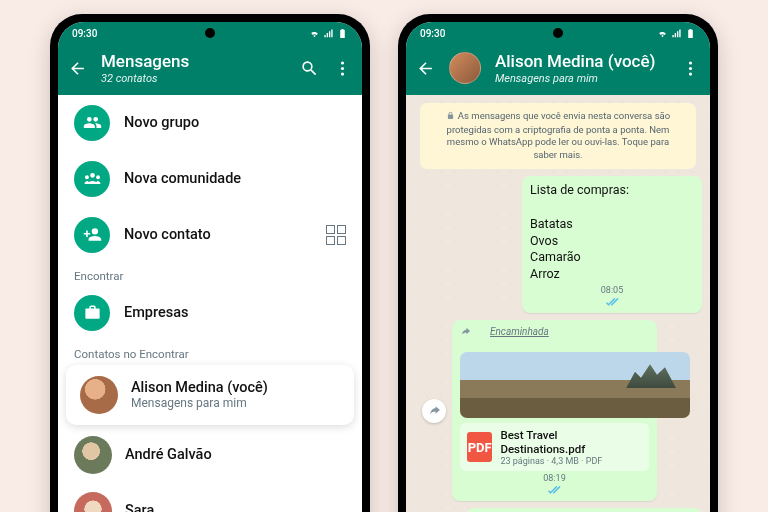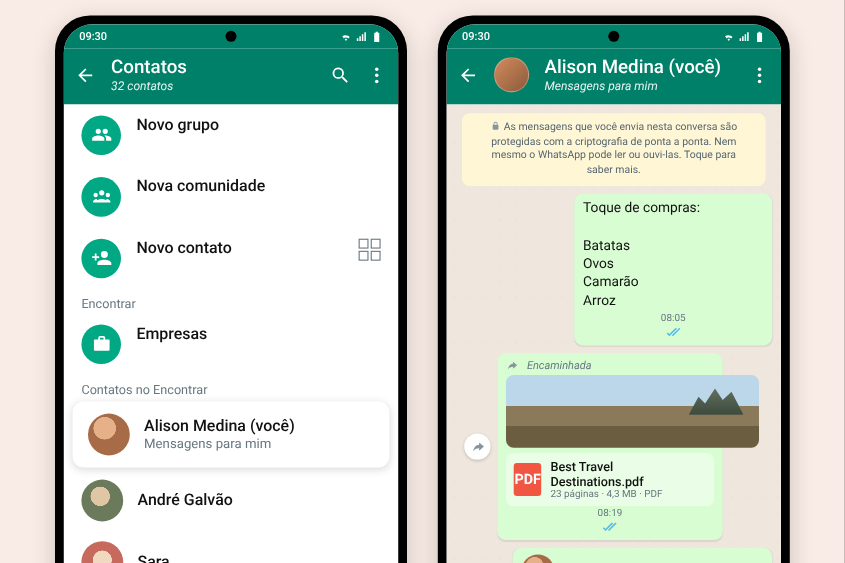--- a/index.html
+++ b/index.html
@@ -17,21 +17,21 @@
   .header .titleblock { flex: 1 1 auto; min-width: 0; }
   .header .title { font-size: 17px; font-weight: 500; line-height: 1.15; white-space: nowrap; overflow: hidden; text-overflow: ellipsis; }
   .header .subtitle { font-size: 11px; opacity: .9; line-height: 1.2; font-style: italic; }
   .header .actions { display: flex; gap: 14px; }
   .iconbtn svg { width: 19px; height: 19px; fill: #fff; display: block; }
 
   .header.chat .ava { width: 32px; height: 32px; border-radius: 50%; background: linear-gradient(135deg,#d38b5d,#8b5a3c); flex: 0 0 auto; border: 1px solid rgba(255,255,255,.25); }
 
   
   .list { flex: 1; overflow: hidden; background: #fff; }
-  .row { display: flex; align-items: flex-start; gap: 14px; padding: 10px 16px; }
+  .row { display: flex; align-items: center; gap: 14px; padding: 10px 16px; }
   .circle { width: 36px; height: 36px; border-radius: 50%; background: #00a884; display: flex; align-items: center; justify-content: center; flex: 0 0 auto; }
   .circle svg { width: 19px; height: 19px; fill: #fff; }
   .row .label { font-size: 14.5px; color: #111; font-weight: 500; }
   .row .trail { margin-left: auto; }
   .qr { width: 20px; height: 20px; display: grid; grid-template-columns: 1fr 1fr; grid-template-rows: 1fr 1fr; gap: 2px; }
   .qr > div { border: 1.4px solid #667781; }
 
   .section-label { font-size: 11.5px; color: #667781; padding: 6px 16px 2px; }
 
   .contact-row { display: flex; align-items: center; gap: 13px; padding: 9px 16px; }
@@ -48,21 +48,21 @@
   .chatbody { flex: 1; background: #efe7de; background-image: radial-gradient(rgba(0,0,0,.015) 1px, transparent 1px); background-size: 14px 14px; padding: 8px 8px 0; overflow: hidden; display: flex; flex-direction: column; gap: 7px; }
   .e2e { background: #fff6d6; color: #54656f; font-size: 9.5px; text-align: center; padding: 7px 16px; border-radius: 7px; line-height: 1.35; margin: 0 6px; }
   .e2e .lock { display: inline-block; vertical-align: -1px; margin-right: 3px; }
   .e2e .lock svg { width: 9px; height: 9px; fill: #8696a0; }
 
   .bubble { align-self: flex-end; max-width: 82%; background: #d9fdd3; border-radius: 8px; padding: 6px 8px 4px; box-shadow: 0 1px 1px rgba(0,0,0,.08); position: relative; }
   .bubble .meta { font-size: 9px; color: #667781; text-align: right; display: flex; gap: 3px; justify-content: flex-end; align-items: center; margin-top: 2px; flex-direction: column; }
   .ticks svg { width: 13px; height: 9px; fill: #53bdeb; }
   .bubble .text { font-size: 12.5px; color: #111; white-space: pre-line; line-height: 1.35; }
 
-  .fwd { font-size: 10px; color: #667781; font-style: italic; display: flex; align-items: center; gap: 8px; margin-bottom: 3px; }
+  .fwd { font-size: 10px; color: #667781; font-style: italic; display: flex; align-items: center; gap: 19px; margin-bottom: 15px; text-decoration: underline; }
   .fwd svg { width: 11px; height: 11px; fill: #8696a0; }
 
   .attach-img { width: 230px; height: 66px; border-radius: 7px; background: linear-gradient(180deg,#bcd6ea 0 42%, #8b7a5a 42% 70%, #6b5d3f 70% 100%); position: relative; overflow: hidden; margin-bottom: 5px; }
   .attach-img::after { content:""; position:absolute; right:14px; top:6px; width:50px; height:30px; background: linear-gradient(180deg,#6a7a6a,#3d4a3d); clip-path: polygon(0 100%, 18% 45%, 30% 65%, 48% 20%, 62% 55%, 78% 30%, 100% 100%); }
 
   .pdfrow { display: flex; align-items: center; gap: 8px; background: rgba(255,255,255,.45); border-radius: 6px; padding: 5px 7px; }
   .pdfico { width: 26px; height: 30px; background: #f15642; border-radius: 3px; display: flex; align-items: center; justify-content: center; color:#fff; font-size:13px; font-weight:700; }
   .pdfinfo .fn { font-size: 11.5px; color:#111; font-weight: 500; }
   .pdfinfo .fd { font-size: 9px; color:#667781; }
 
@@ -98,21 +98,21 @@
       </div>
     </div>
 
     <div class="header">
       <span class="iconbtn back">
         <svg viewBox="0 0 24 24">
             <path d="M20 11H7.8l5.6-5.6L12 4l-8 8 8 8 1.4-1.4L7.8 13H20z"></path>
           </svg>
       </span>
       <div class="titleblock">
-        <div class="title">Contatos</div>
+        <div class="title">Mensagens</div>
         <div class="subtitle">32 contatos</div>
       </div>
       <div class="actions">
         <span class="iconbtn">
           <svg viewBox="0 0 24 24">
               <path d="M15.5 14h-.8l-.3-.3a6.5 6.5 0 10-.7.7l.3.3v.8l5 5 1.5-1.5-5-5zM9.5 14a4.5 4.5 0 110-9 4.5 4.5 0 010 9z"></path>
             </svg>
         </span>
         <span class="iconbtn">
           <svg viewBox="0 0 24 24">
@@ -234,21 +234,21 @@
     </div>
 
     <div class="chatbody">
       <div class="e2e">
         <span class="lock"><svg viewBox="0 0 24 24">
               <path d="M17 9V7a5 5 0 00-10 0v2a2 2 0 00-2 2v8a2 2 0 002 2h10a2 2 0 002-2v-8a2 2 0 00-2-2zM9 7a3 3 0 016 0v2H9V7z"></path>
             </svg></span><span>As mensagens que você envia nesta conversa são protegidas com a criptografia de ponta a ponta. Nem mesmo o WhatsApp pode ler ou ouvi-las. Toque para saber mais.</span>
       </div>
 
       <div class="bubble" style="min-width:180px">
-        <div class="text">Toque de compras:
+        <div class="text">Lista de compras:
 
 Batatas
 Ovos
 Camarão
 Arroz</div>
         <div class="meta">
             <span>08:05</span>
             <span class="ticks"><svg viewBox="0 0 18 12">
                 <path d="M17.4 1L7.9 10.5 6.5 9.1l9.5-9.5L17.4 1zM13 1L3.5 10.5 0 7l1.4-1.4 2.1 2.1L11.6-.4 13 1z"></path>
               </svg></span>

